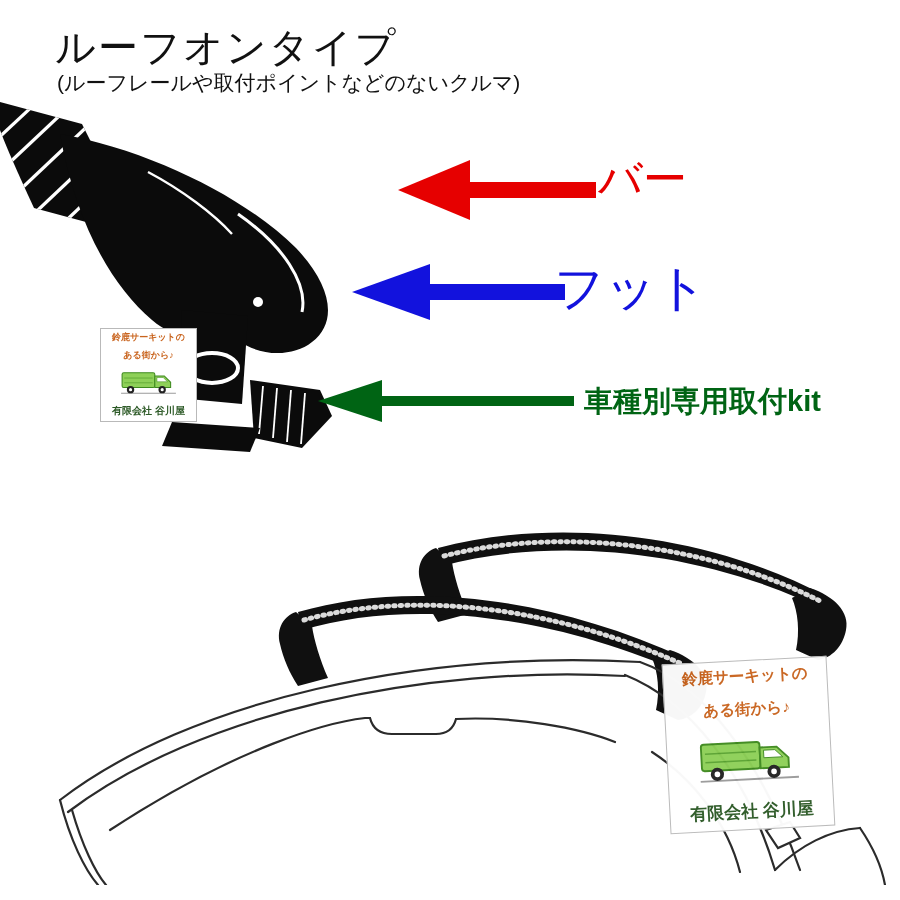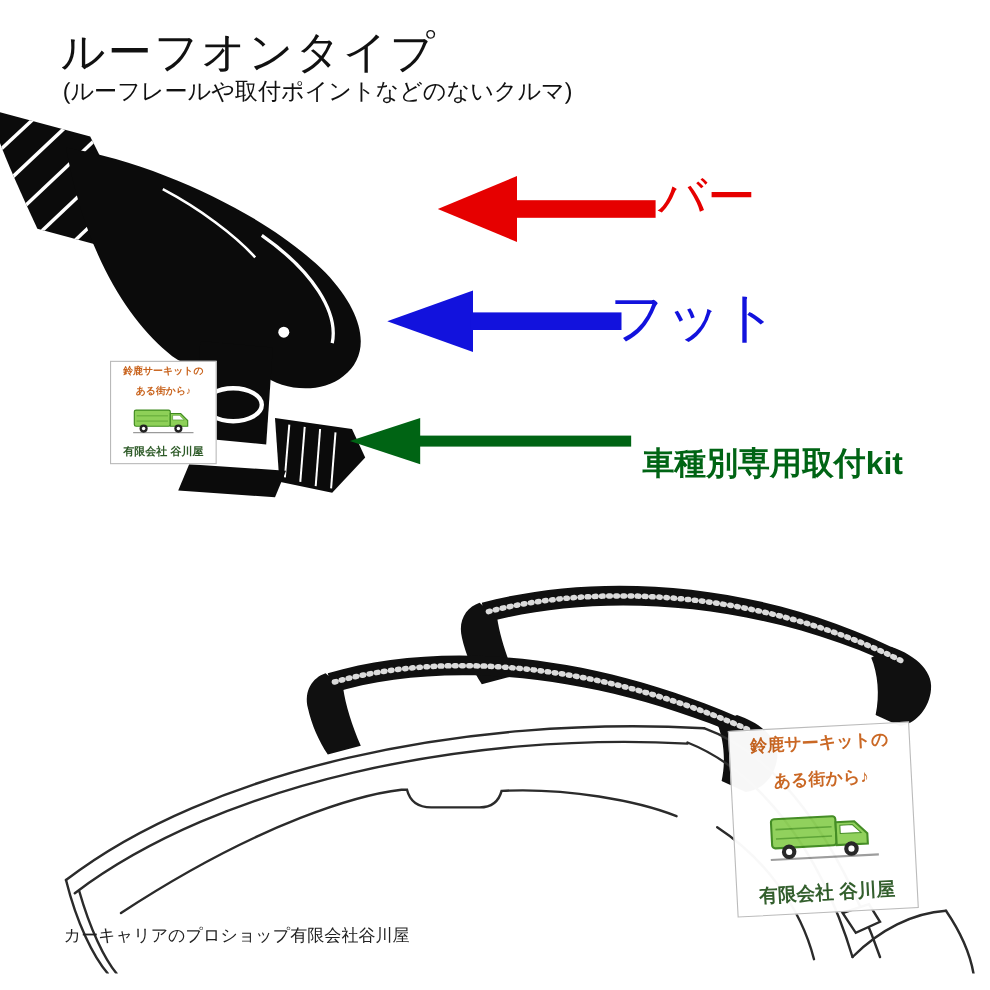--- a/index.html
+++ b/index.html
@@ -6,21 +6,21 @@
   .canvas{
     position:relative;width:900px;height:900px;background:#ffffff;overflow:hidden;
     font-family:"Liberation Sans","DejaVu Sans",sans-serif;color:#1a1a1a;
   }
   .abs{position:absolute;}
   .page-title{left:55px;top:20px;font-size:40px;letter-spacing:2px;color:#111;}
   .page-subtitle{left:57px;top:69px;font-size:21px;color:#111;}
   .label{white-space:nowrap;font-weight:500;}
   .bar-label{left:598px;top:150px;font-size:44px;color:#e60000;}
   .foot-label{left:554px;top:255px;font-size:50px;color:#1212dd;}
-  .kit-label{left:584px;top:382px;font-size:29px;font-weight:700;color:#006414;margin-top:20px;}
+  .kit-label{left:584px;top:382px;font-size:29px;font-weight:700;color:#006414;}
   .footer-text{left:58px;top:840px;font-size:15.5px;color:#222;}
   svg{display:block;}
   
   .sticker{
     position:absolute;background:#ffffff;border:1px solid #b9b9b9;
     display:flex;flex-direction:column;align-items:center;justify-content:space-between;
     text-align:center;box-sizing:border-box;z-index:5;
   }
   .sticker .tag{color:#c9641e;font-weight:700;line-height:1.2;white-space:nowrap;}
   .sticker .company{color:#2d5a27;font-weight:700;white-space:nowrap;}
@@ -148,15 +148,14 @@
       <path d="M66,16 L84,16 L96,28 L96,38 L66,38 Z" fill="#8ed058" stroke="#3f8a1f" stroke-width="2"></path>
       <path d="M70,19 L82,19 L90,27 L70,27 Z" fill="#ffffff" stroke="#3f8a1f" stroke-width="1"></path>
       <circle cx="20" cy="42" r="7" fill="#222222"></circle>
         <circle cx="20" cy="42" r="3" fill="#ffffff"></circle>
       <circle cx="80" cy="42" r="7" fill="#222222"></circle>
         <circle cx="80" cy="42" r="3" fill="#ffffff"></circle>
     </svg>
     <div class="company">有限会社 谷川屋</div>
   </div>
 
-  <div class="abs footer-text">カーキャリアのプロショップ有限会社谷川屋</div>
 
 </div>
 
 </body></html>

